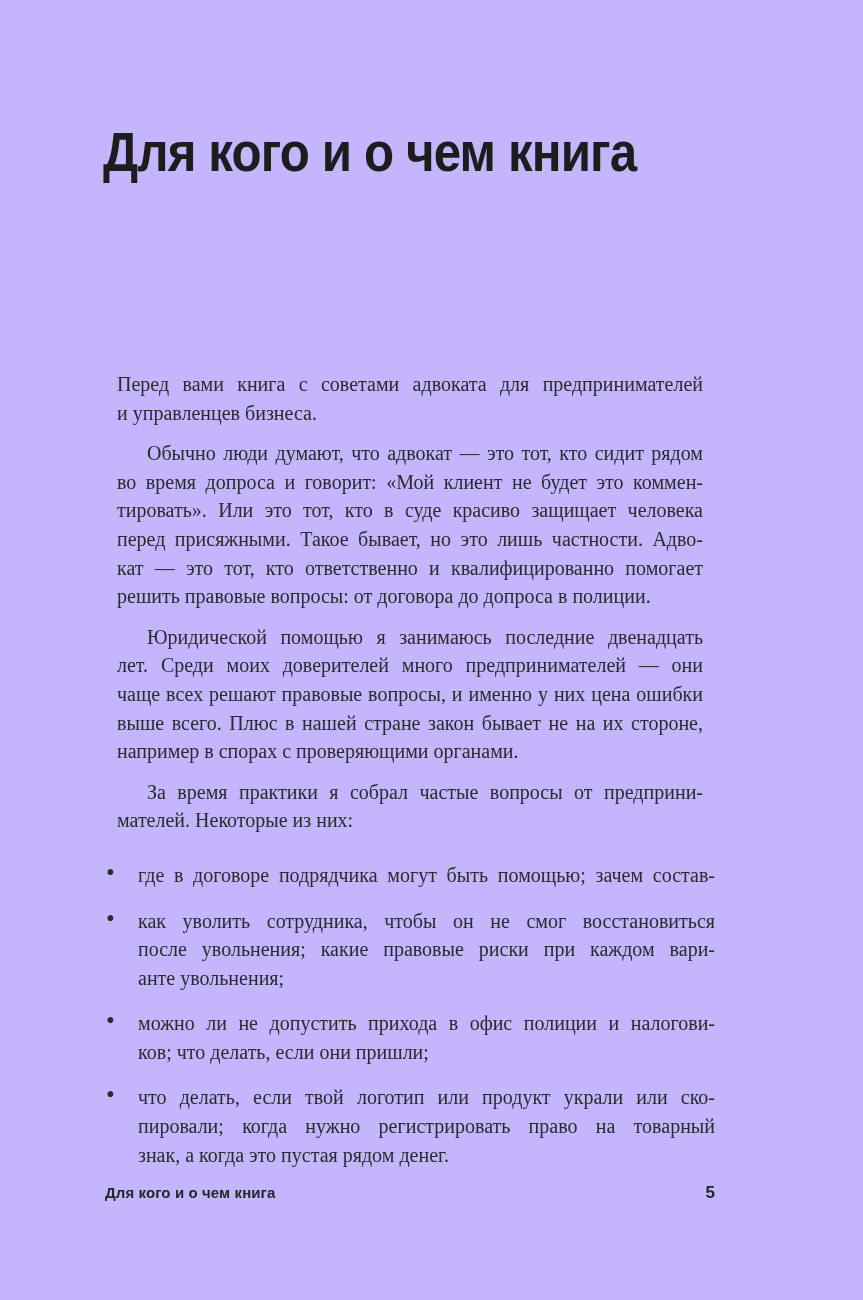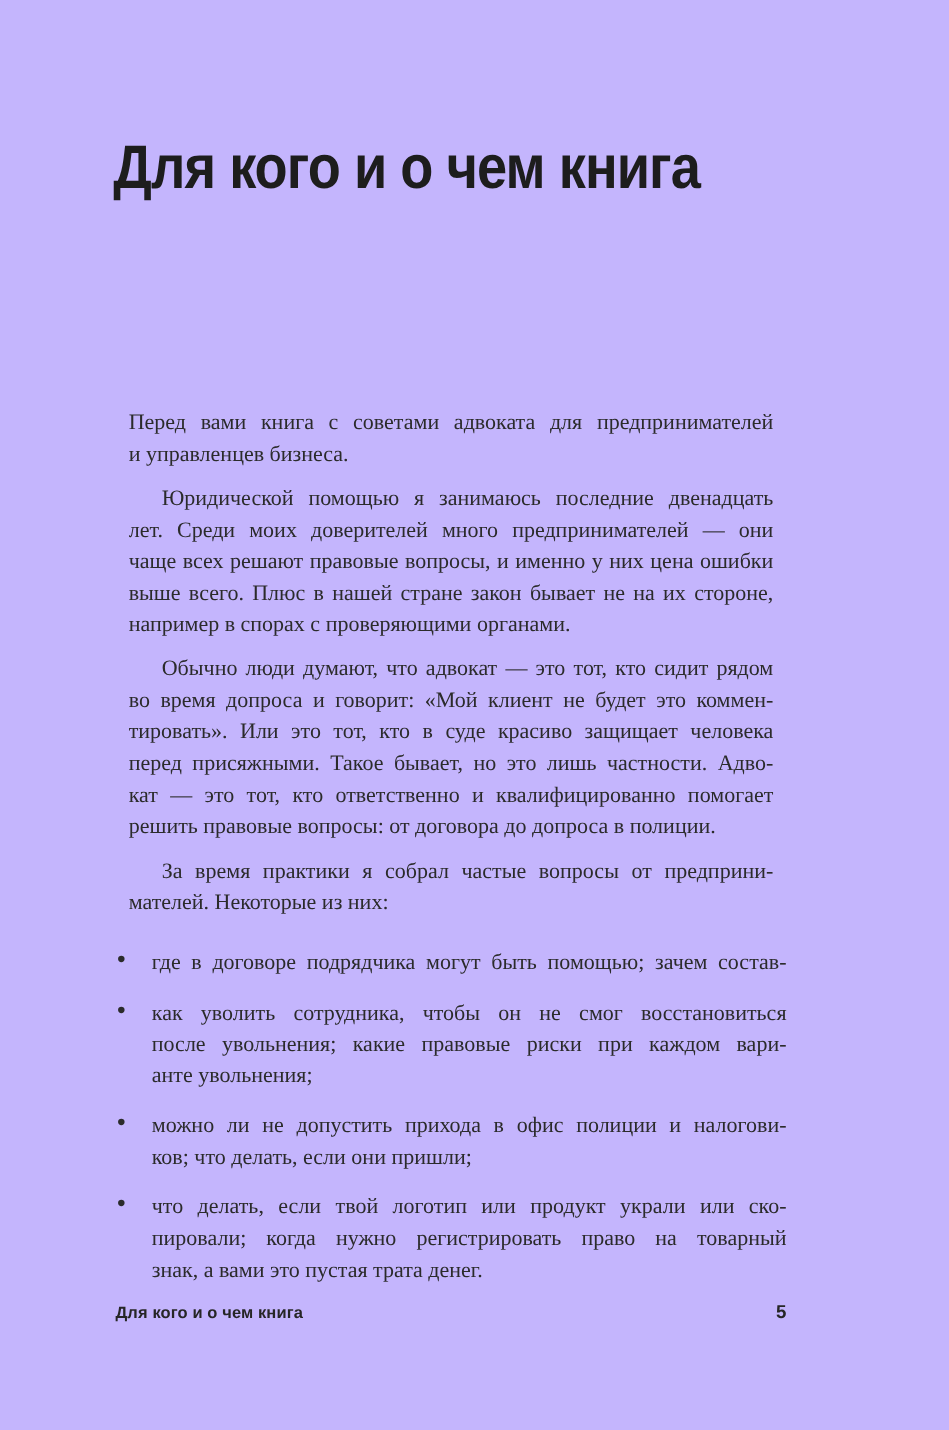--- a/index.html
+++ b/index.html
@@ -87,34 +87,34 @@
   <h1 class="chapter-title">Для кого и о чем книга</h1>
 
   <div class="body-text">
 
     <p class="para">
       <span class="ln">Перед вами книга с советами адвоката для предпринимателей</span>
       <span class="ln last">и управленцев бизнеса.</span>
     </p>
 
     <p class="para indent">
-      <span class="ln">Юридической помощью я занимаюсь последние двенадцать</span>
-      <span class="ln">лет. Среди моих доверителей много предпринимателей — они</span>
-      <span class="ln">чаще всех решают правовые вопросы, и именно у них цена ошибки</span>
-      <span class="ln">выше всего. Плюс в нашей стране закон бывает не на их стороне,</span>
-      <span class="ln last">например в спорах с проверяющими органами.</span>
-    </p>
-
-    <p class="para indent">
       <span class="ln">Обычно люди думают, что адвокат — это тот, кто сидит рядом</span>
       <span class="ln">во время допроса и говорит: «Мой клиент не будет это коммен-</span>
       <span class="ln">тировать». Или это тот, кто в суде красиво защищает человека</span>
       <span class="ln">перед присяжными. Такое бывает, но это лишь частности. Адво-</span>
       <span class="ln">кат — это тот, кто ответственно и квалифицированно помогает</span>
       <span class="ln last">решить правовые вопросы: от договора до допроса в полиции.</span>
+    </p>
+
+    <p class="para indent">
+      <span class="ln">Юридической помощью я занимаюсь последние двенадцать</span>
+      <span class="ln">лет. Среди моих доверителей много предпринимателей — они</span>
+      <span class="ln">чаще всех решают правовые вопросы, и именно у них цена ошибки</span>
+      <span class="ln">выше всего. Плюс в нашей стране закон бывает не на их стороне,</span>
+      <span class="ln last">например в спорах с проверяющими органами.</span>
     </p>
 
     <p class="para indent">
       <span class="ln">За время практики я собрал частые вопросы от предприни-</span>
       <span class="ln last">мателей. Некоторые из них:</span>
     </p>
 
     <ul class="question-list">
       <li>
         <span class="bullet-marker">•</span>
@@ -128,21 +128,21 @@
       </li>
       <li>
         <span class="bullet-marker">•</span>
         <span class="ln">можно ли не допустить прихода в офис полиции и налогови-</span>
         <span class="ln last">ков; что делать, если они пришли;</span>
       </li>
       <li>
         <span class="bullet-marker">•</span>
         <span class="ln">что делать, если твой логотип или продукт украли или ско-</span>
         <span class="ln">пировали; когда нужно регистрировать право на товарный</span>
-        <span class="ln last">знак, а вами это пустая трата денег.</span>
+        <span class="ln last">знак, а когда это пустая рядом денег.</span>
       </li>
     </ul>
 
   </div>
 
   <div class="footer">
     <span class="footer-chapter">Для кого и о чем книга</span>
     <span class="footer-pagenum">5</span>
   </div>
 

